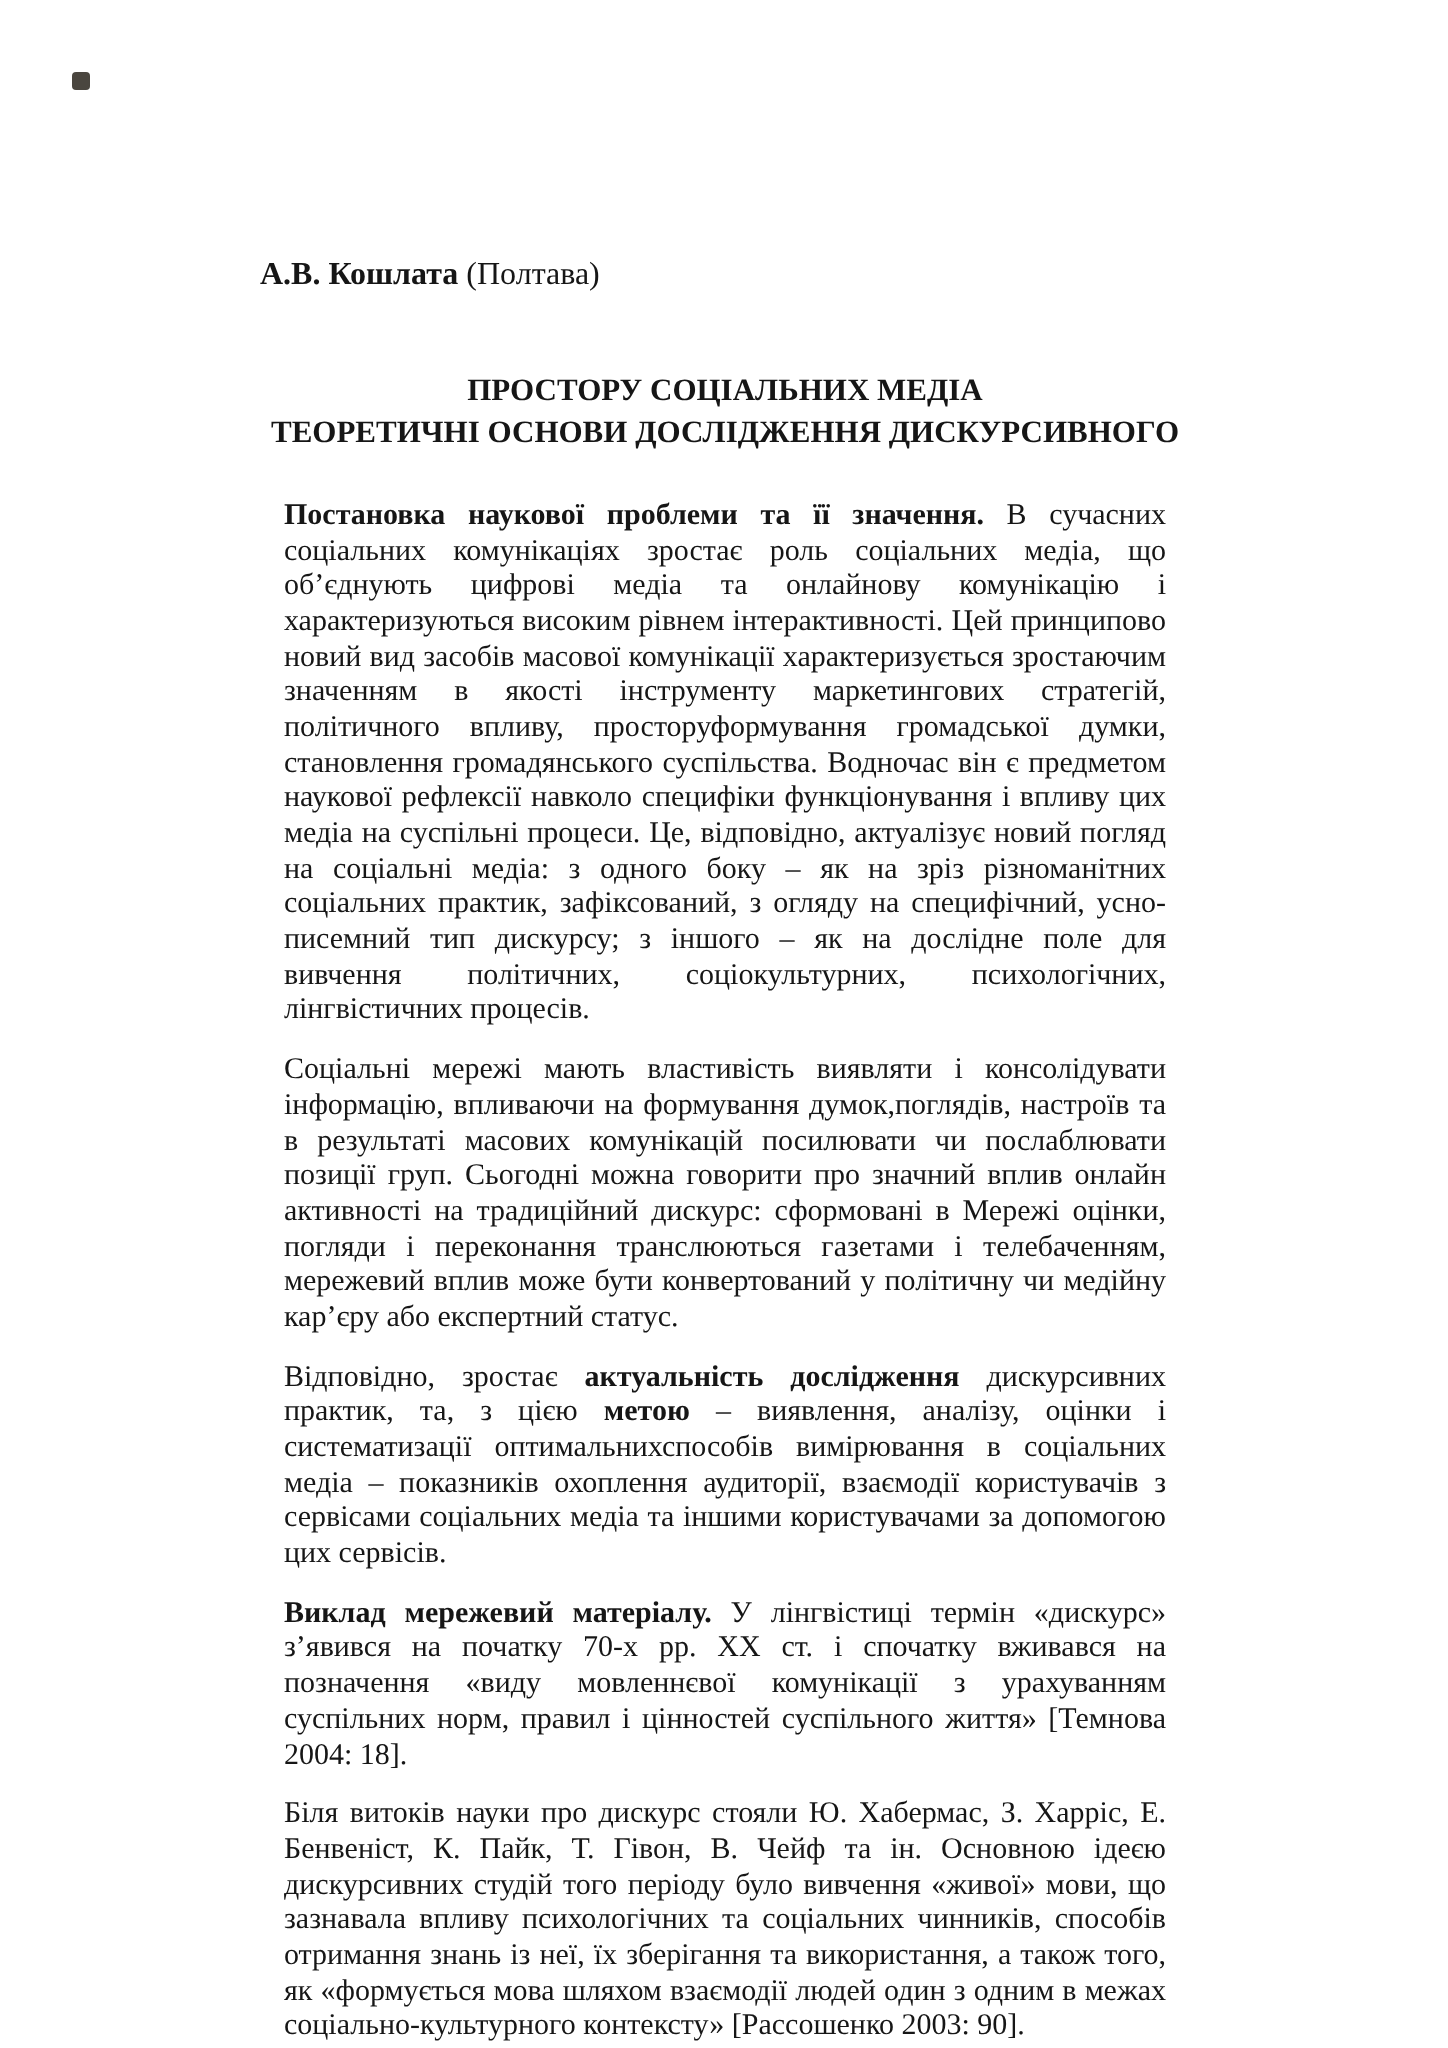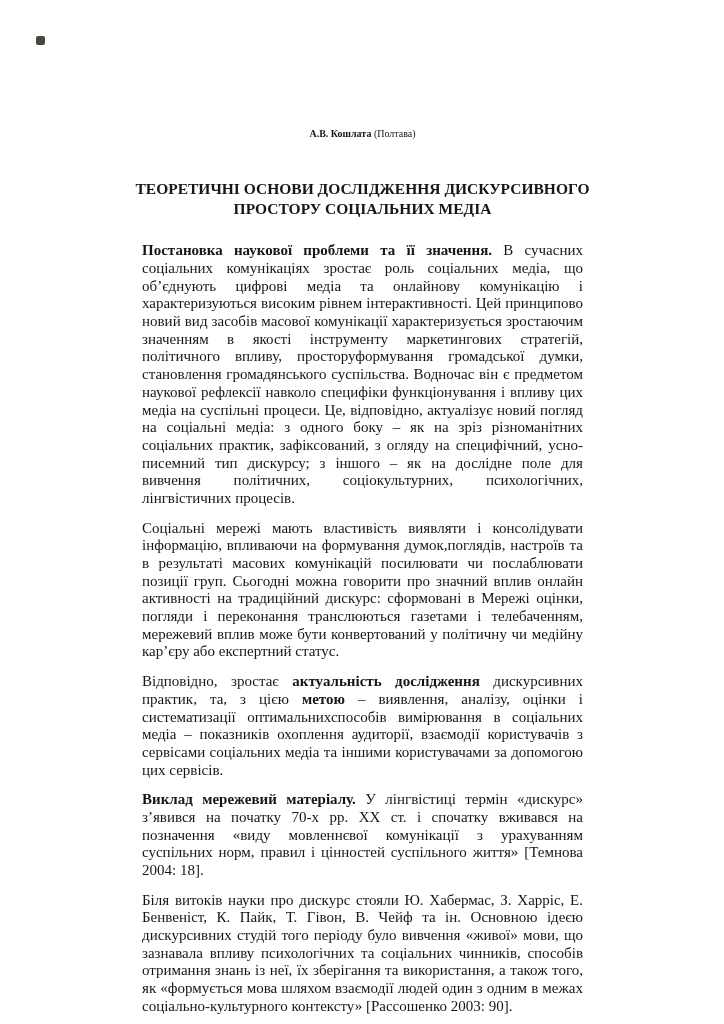--- a/index.html
+++ b/index.html
@@ -25,22 +25,22 @@
     background: #4a463f;
     border-radius: 2px;
   }
   .content {
     position: absolute;
     left: 130px;
     top: 128px;
     width: 465px;
   }
   .author-line {
-    text-align: center;
-    font-size: 10px;
+    text-align: left;
+    font-size: 16px;
     line-height: 1.25;
     white-space: nowrap;
   }
   .bold { font-weight: bold; }
   .udc-line {
     text-align: left;
     font-size: 15px;
     line-height: 1.25;
     margin-top: 5px;
   }
@@ -70,22 +70,22 @@
   <div class="scan-mark"></div>
 
   <div class="content">
 
     <div class="author-line">
       <span class="bold">А.В. Кошлата</span><span> (Полтава)</span>
     </div>
 
 
     <div class="doc-title">
+      <div>ПРОСТОРУ СОЦІАЛЬНИХ МЕДІА</div>
       <div>ТЕОРЕТИЧНІ ОСНОВИ ДОСЛІДЖЕННЯ ДИСКУРСИВНОГО</div>
-      <div>ПРОСТОРУ СОЦІАЛЬНИХ МЕДІА</div>
     </div>
 
     <div class="doc-body">
         <p><span class="bold">Постановка наукової проблеми та її значення.</span><span> В сучасних соціальних комунікаціях зростає роль соціальних медіа, що об’єднують цифрові медіа та онлайнову комунікацію і характеризуються високим рівнем інтерактивності. Цей принципово новий вид засобів масової комунікації характеризується зростаючим значенням в якості інструменту маркетингових стратегій, політичного впливу, просторуформування громадської думки, становлення громадянського суспільства. Водночас він є предметом наукової рефлексії навколо специфіки функціонування і впливу цих медіа на суспільні процеси. Це, відповідно, актуалізує новий погляд на соціальні медіа: з одного боку – як на зріз різноманітних соціальних практик, зафіксований, з огляду на специфічний, усно-писемний тип дискурсу; з іншого – як на дослідне поле для вивчення політичних, соціокультурних, психологічних, лінгвістичних процесів.</span></p>
         <p><span>Соціальні мережі мають властивість виявляти і консолідувати інформацію, впливаючи на формування думок,поглядів, настроїв та в результаті масових комунікацій посилювати чи послаблювати позиції груп. Сьогодні можна говорити про значний вплив онлайн активності на традиційний дискурс: сформовані в Мережі оцінки, погляди і переконання транслюються газетами і телебаченням, мережевий вплив може бути конвертований у політичну чи медійну кар’єру або експертний статус.</span></p>
         <p><span> Відповідно, зростає </span><span class="bold">актуальність дослідження</span><span> дискурсивних практик, та, з цією </span><span class="bold">метою</span><span> – виявлення, аналізу, оцінки і систематизації оптимальнихспособів вимірювання в соціальних медіа – показників охоплення аудиторії, взаємодії користувачів з сервісами соціальних медіа та іншими користувачами за допомогою цих сервісів.</span></p>
         <p><span class="bold">Виклад мережевий матеріалу.</span><span> У лінгвістиці термін «дискурс» з’явився на початку 70-х рр. ХХ ст. і спочатку вживався на позначення «виду мовленнєвої комунікації з урахуванням суспільних норм, правил і цінностей суспільного життя» [Темнова 2004: 18].</span></p>
         <p><span>Біля витоків науки про дискурс стояли Ю. Хабермас, З. Харріс, Е. Бенвеніст, К. Пайк, Т. Гівон, В. Чейф та ін.  Основною ідеєю дискурсивних студій того періоду було вивчення «живої» мови, що зазнавала впливу психологічних та соціальних чинників, способів отримання знань із неї, їх зберігання та використання, а також того, як «формується мова шляхом взаємодії людей один з одним в межах соціально-культурного контексту» [Рассошенко 2003: 90].</span></p>
       </div>
 

